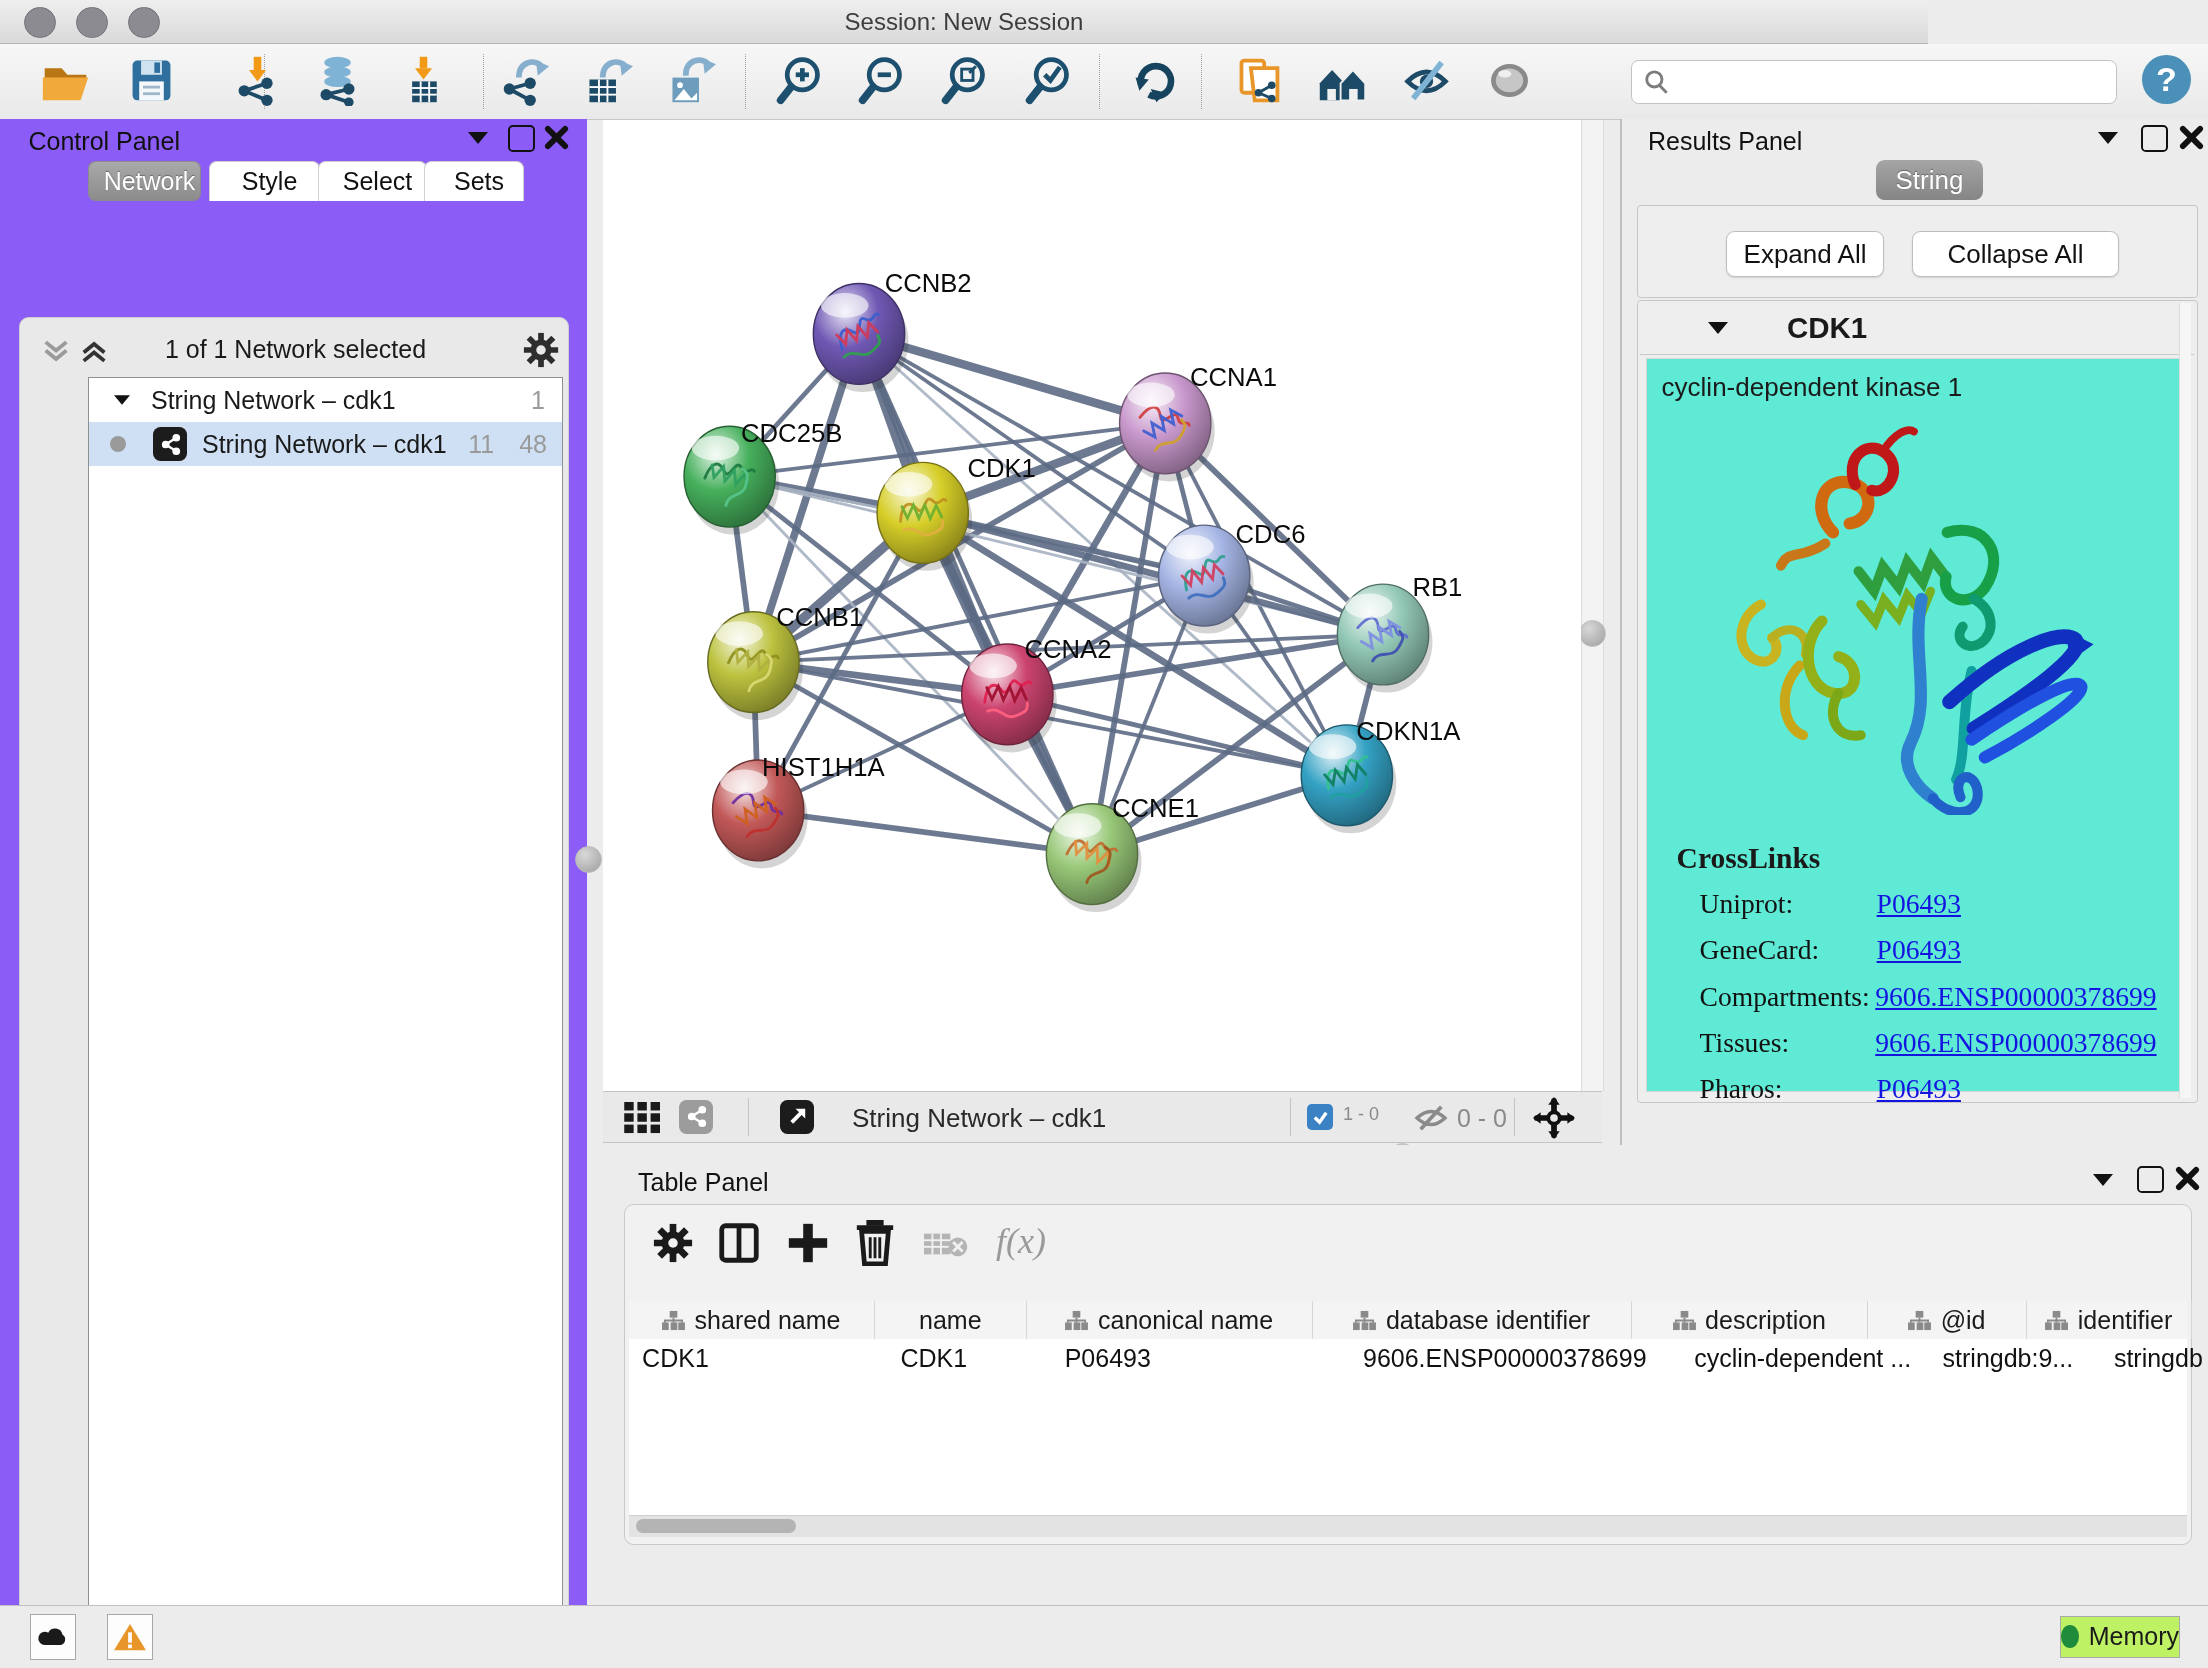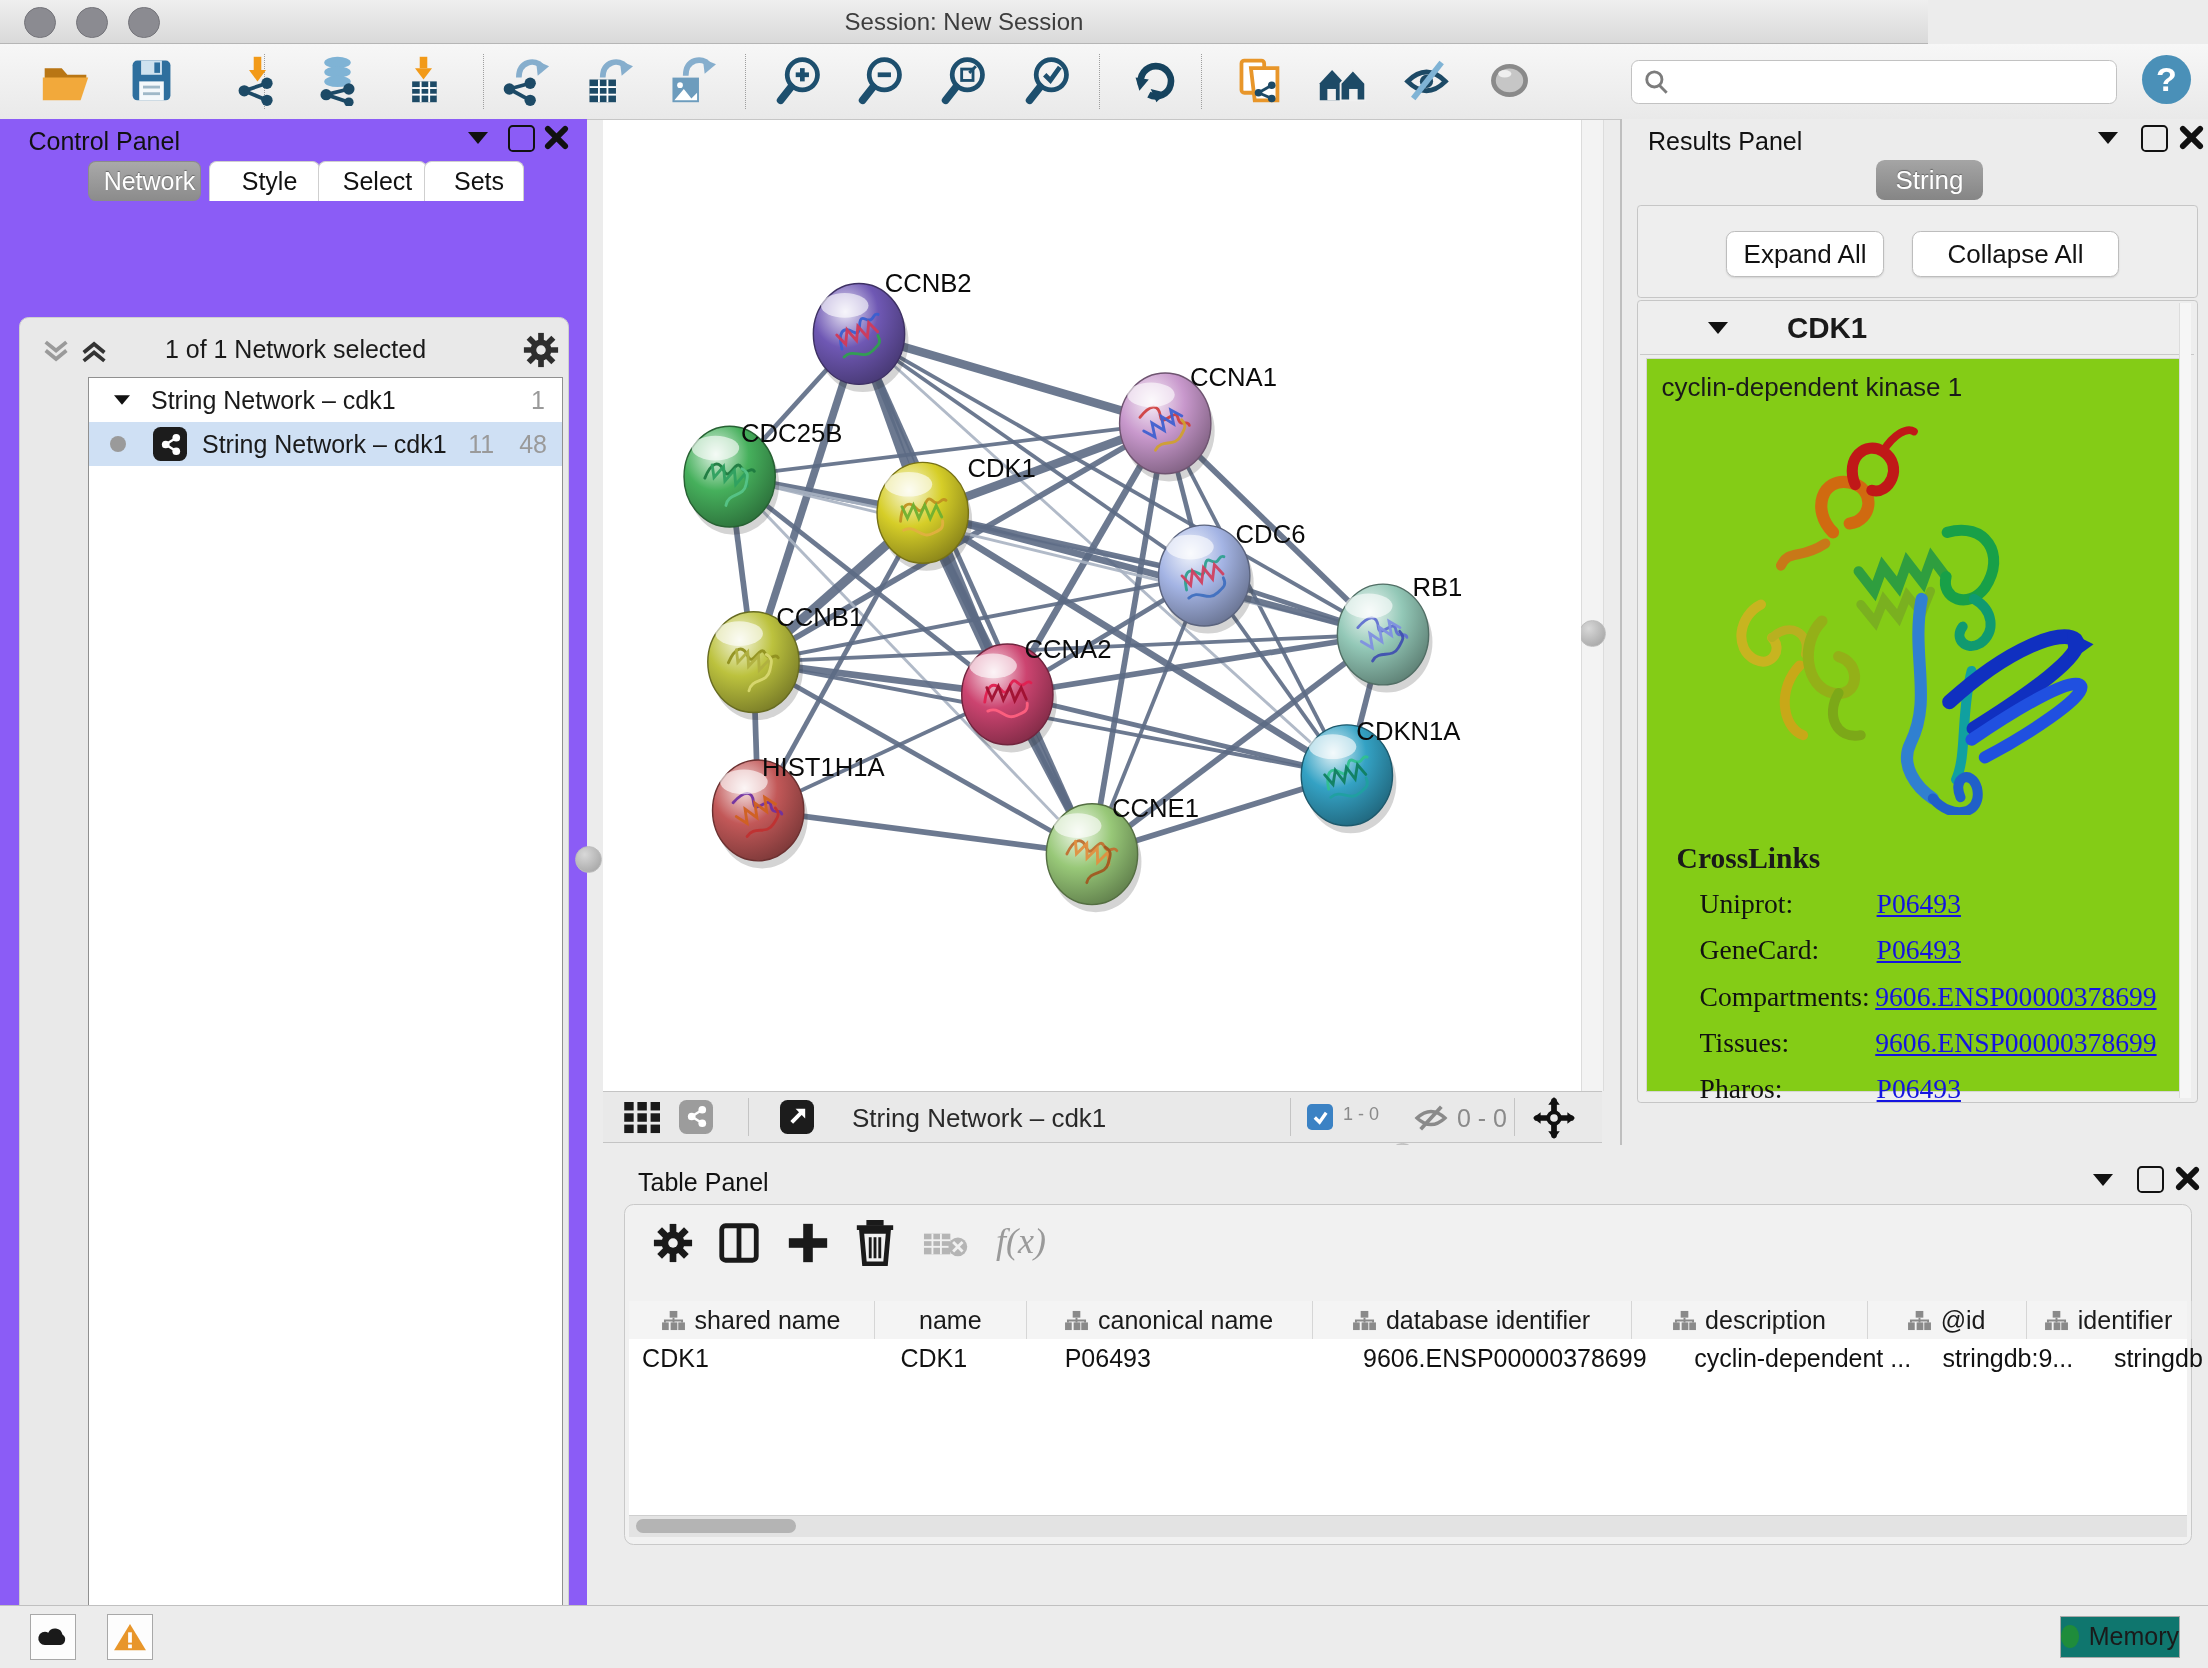--- a/index.html
+++ b/index.html
@@ -83,21 +83,21 @@
   .btab{height:42px;background:#fff;border:1px solid #cfcfcf;border-top:none;font-size:26px;
         display:flex;align-items:center;justify-content:center;color:#111;}
   .btab.active{background:linear-gradient(#a2a2a2,#8d8d8d);color:#fff;text-shadow:0 -1px 1px #666;
                border-color:#8d8d8d;border-radius:0 0 8.6px 8.6px;}
   .btab:first-child{border-radius:8.6px 0 0 8.6px;}
   .btab:last-child{border-radius:0 8.6px 8.6px 0;}
   
   .statusbar{left:0;top:1605px;width:2208px;height:63px;background:#ececec;border-top:1px solid #c0c0c0;}
   .sbtn{position:absolute;top:7.6px;width:44px;height:44px;background:#fdfdfd;border:1.9px solid #a8a8a8;
         display:flex;align-items:center;justify-content:center;}
-  .membtn{position:absolute;left:2060px;top:9.5px;width:118px;height:40px;background:#0f766e;
+  .membtn{position:absolute;left:2060px;top:9.5px;width:118px;height:40px;background:#bef264;
           border:1.9px solid #a8a8a8;display:flex;align-items:center;justify-content:center;gap:9.5px;font-size:25px;}
   .greendot{width:23px;height:23px;border-radius:50%;background:#1f8c3b;}
 </style>
 </head>
 <body>
 
 <div class="window">
 
   <div class="abs titlebar">
     <span class="tlight" style="left:24px"></span>
@@ -619,21 +619,21 @@
     <div class="stringtab">String</div>
     <div class="rbox" style="left:15px;top:86px;width:559px;height:91px;">
       <div class="btn" style="position:absolute;left:88px;top:25px;width:156px;height:44px;">Expand All</div>
       <div class="btn" style="position:absolute;left:274px;top:25px;width:205px;height:44px;">Collapse All</div>
     </div>
     <div class="rbox" style="left:15px;top:181px;width:559px;height:801px;">
       <div style="position:absolute;left:1.9px;top:0;width:554px;height:53px;border-bottom:1px solid #c9c9c9;display:flex;align-items:center;">
         <span class="tri-down" style="margin-left:68px;"></span>
         <span style="margin-left:59px;font-size:29.5px;font-weight:bold;">CDK1</span>
       </div>
-      <div style="position:absolute;left:7.6px;top:57px;width:535px;height:732px;background:#84cc16;border:1px solid #d6d6d6;">
+      <div style="position:absolute;left:7.6px;top:57px;width:535px;height:732px;background:#5eead4;border:1px solid #d6d6d6;">
         <div style="position:absolute;left:15px;top:13.3px;font-size:26px;">cyclin-dependent kinase 1</div>
         <svg style="position:absolute;left:38px;top:57px;" width="418" height="399" viewBox="0 0 360 360">
           <g fill="none" stroke-linecap="round">
             <path d="M125 105 C105 85 115 55 140 60 C165 65 160 95 140 97" stroke="#d06a10" stroke-width="11"></path>
             <path d="M145 62 C135 38 155 22 170 32 C190 45 175 72 160 67" stroke="#c01818" stroke-width="10"></path>
             <path d="M170 32 C180 16 192 10 198 14" stroke="#c01818" stroke-width="7"></path>
             <path d="M118 115 C95 130 85 120 78 135" stroke="#c87818" stroke-width="9"></path>
             <path d="M60 170 C40 180 35 210 55 220 C70 227 80 210 70 200" stroke="#c8b420" stroke-width="9"></path>
             <path d="M70 200 C85 185 105 195 100 215" stroke="#b8b020" stroke-width="8"></path>
             <path d="M95 225 C75 245 78 280 98 288" stroke="#c8a818" stroke-width="9"></path>

